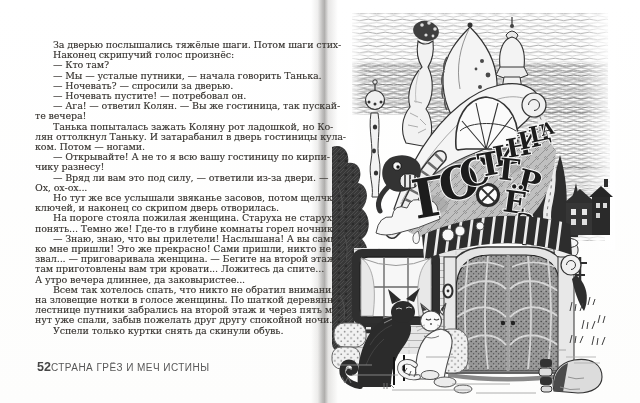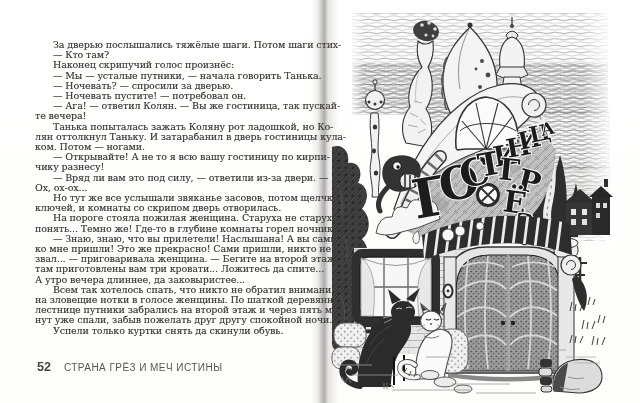--- a/index.html
+++ b/index.html
@@ -2,54 +2,54 @@
 <html><head>
 <meta charset="utf-8">
 <style>
   html,body{margin:0;padding:0;width:640px;height:403px;background:#ffffff;overflow:hidden}
   body{position:relative;font-family:"DejaVu Serif",serif}
   .spread{position:absolute;left:0;top:0;width:640px;height:403px;background:linear-gradient(180deg,#ffffff 0%,#fdfdfc 100%)}
   .text-block{position:absolute;left:35px;top:40px;width:287px}
   .tline{font-size:9.4px;line-height:10.2px;color:#3d3a36;white-space:nowrap;letter-spacing:-0.05px;
          text-shadow:0.25px 0 0 rgba(61,58,54,.5)}
   .tline.indent{padding-left:18px}
-  .footer{position:absolute;left:37px;top:360px;display:flex;align-items:baseline;gap:13px;
+  .footer{position:absolute;left:37px;top:360px;display:flex;align-items:baseline;
           font-family:"Liberation Sans",sans-serif}
   .pagenum{font-size:12.5px;font-weight:700;color:#464646}
   .booktitle{font-size:10px;letter-spacing:0.45px;color:#575757}
   .gutter{position:absolute;left:311px;top:0;width:27px;height:403px;pointer-events:none;
     background:linear-gradient(90deg,rgba(90,85,80,0) 0%,rgba(90,85,80,0.10) 25%,rgba(60,57,54,0.32) 42%,rgba(60,57,54,0.40) 50%,rgba(90,85,80,0.15) 64%,rgba(255,255,255,0) 100%)}
   svg.illus{position:absolute;left:330px;top:5px}
   .sign-letter{font-family:"DejaVu Serif",serif;font-weight:bold;fill:#1c1c1c;stroke:#f8f8f8;stroke-width:2px;paint-order:stroke}
 </style>
 </head>
 <body>
 
 <div class="spread">
 
   <div>
     <div class="text-block">
 
     <div class="tline indent">За дверью послышались тяжёлые шаги. Потом шаги стих-</div>
+        <div class="tline indent">Наконец скрипучий голос произнёс:</div>
         <div class="tline indent">— Кто там?</div>
-        <div class="tline indent">Наконец скрипучий голос произнёс:</div>
         <div class="tline indent">— Мы — усталые путники, — начала говорить Танька.</div>
         <div class="tline indent">— Ночевать? — спросили за дверью.</div>
         <div class="tline indent">— Ночевать пустите! — потребовал он.</div>
         <div class="tline indent">— Ага! — ответил Колян. — Вы же гостиница, так пускай-</div>
         <div class="tline">те вечера!</div>
         <div class="tline indent">Танька попыталась зажать Коляну рот ладошкой, но Ко-</div>
         <div class="tline">лян оттолкнул Таньку. И затарабанил в дверь гостиницы кула-</div>
         <div class="tline">ком. Потом — ногами.</div>
         <div class="tline indent">— Открывайте! А не то я всю вашу гостиницу по кирпи-</div>
         <div class="tline">чику разнесу!</div>
         <div class="tline indent">— Вряд ли вам это под силу, — ответили из-за двери. —</div>
         <div class="tline">Ох, ох-ох...</div>
         <div class="tline indent">Но тут же все услышали звяканье засовов, потом щелчки</div>
-        <div class="tline">ключей, и комнаты со скрипом дверь отворилась.</div>
+        <div class="tline">ключей, и наконец со скрипом дверь отворилась.</div>
         <div class="tline indent">На пороге стояла пожилая женщина. Старуха не старуха, не</div>
         <div class="tline">понять... Темно же! Где-то в глубине комнаты горел ночник, и всё.</div>
         <div class="tline indent">— Знаю, знаю, что вы прилетели! Наслышана! А вы сами</div>
         <div class="tline">ко мне пришли! Это же прекрасно! Сами пришли, никто не</div>
         <div class="tline">звал... — приговаривала женщина. — Бегите на второй этаж,</div>
         <div class="tline">там приготовлены вам три кровати... Ложитесь да спите...</div>
         <div class="tline">А утро вечера длиннее, да заковыристее...</div>
         <div class="tline indent">Всем так хотелось спать, что никто не обратил внимания</div>
         <div class="tline">на зловещие нотки в голосе женщины. По шаткой деревянной</div>
         <div class="tline">лестнице путники забрались на второй этаж и через пять ми-</div>

